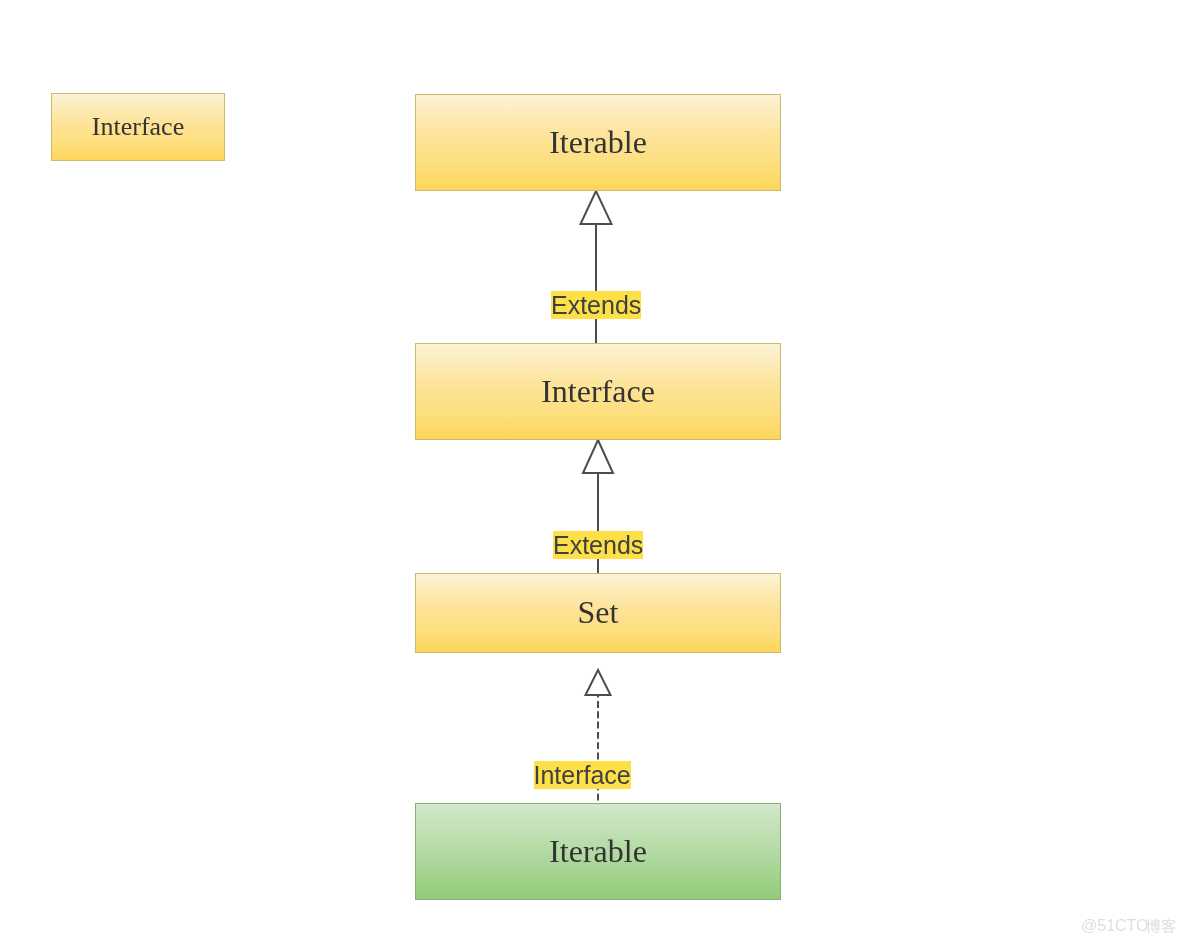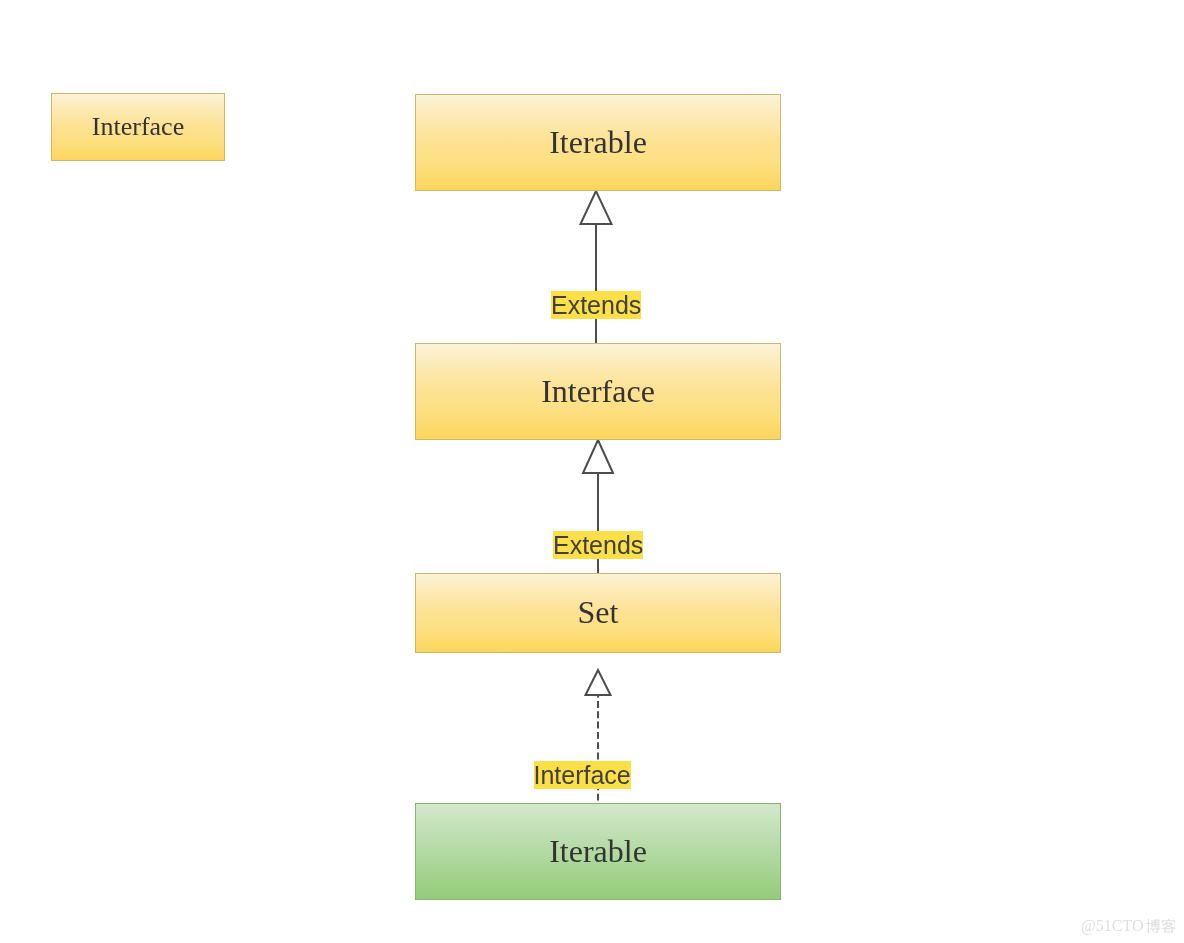--- a/index.html
+++ b/index.html
@@ -11,21 +11,21 @@
         justify-content:center;border:1px solid transparent;}
   .node span,.edgelabel,.wm{transform:translateZ(0);}
   .node span{font-family:"Liberation Serif",serif;font-size:32px;line-height:1;
              position:relative;top:-1px;}
   .node.legend span{font-size:26px;top:0;}
   .edgelabel{position:absolute;font-family:"Liberation Sans",sans-serif;
              background:#fde047;white-space:nowrap;font-size:25px;line-height:28px;margin-top:38px;}
   #edge-layer{position:absolute;left:0;top:0;}
   .arrowhead{fill:#ffffff;stroke-width:2;}
   .edgeline{stroke-width:2;}
-  .wm{position:absolute;left:1081px;top:917px;color:#dedede;font-family:Liberation Serif, serif;
+  .wm{position:absolute;left:1081px;top:917px;color:#dedede;font-family:Liberation Sans, sans-serif;
       font-size:16px;line-height:18px;white-space:nowrap;}
   .wm-cjk{fill:#dedede;position:absolute;left:64px;top:-3px;}
 </style>
 </head>
 <body>
 
 <div class="canvas">
 
   <svg id="edge-layer" width="1184" height="943">
     <g>

